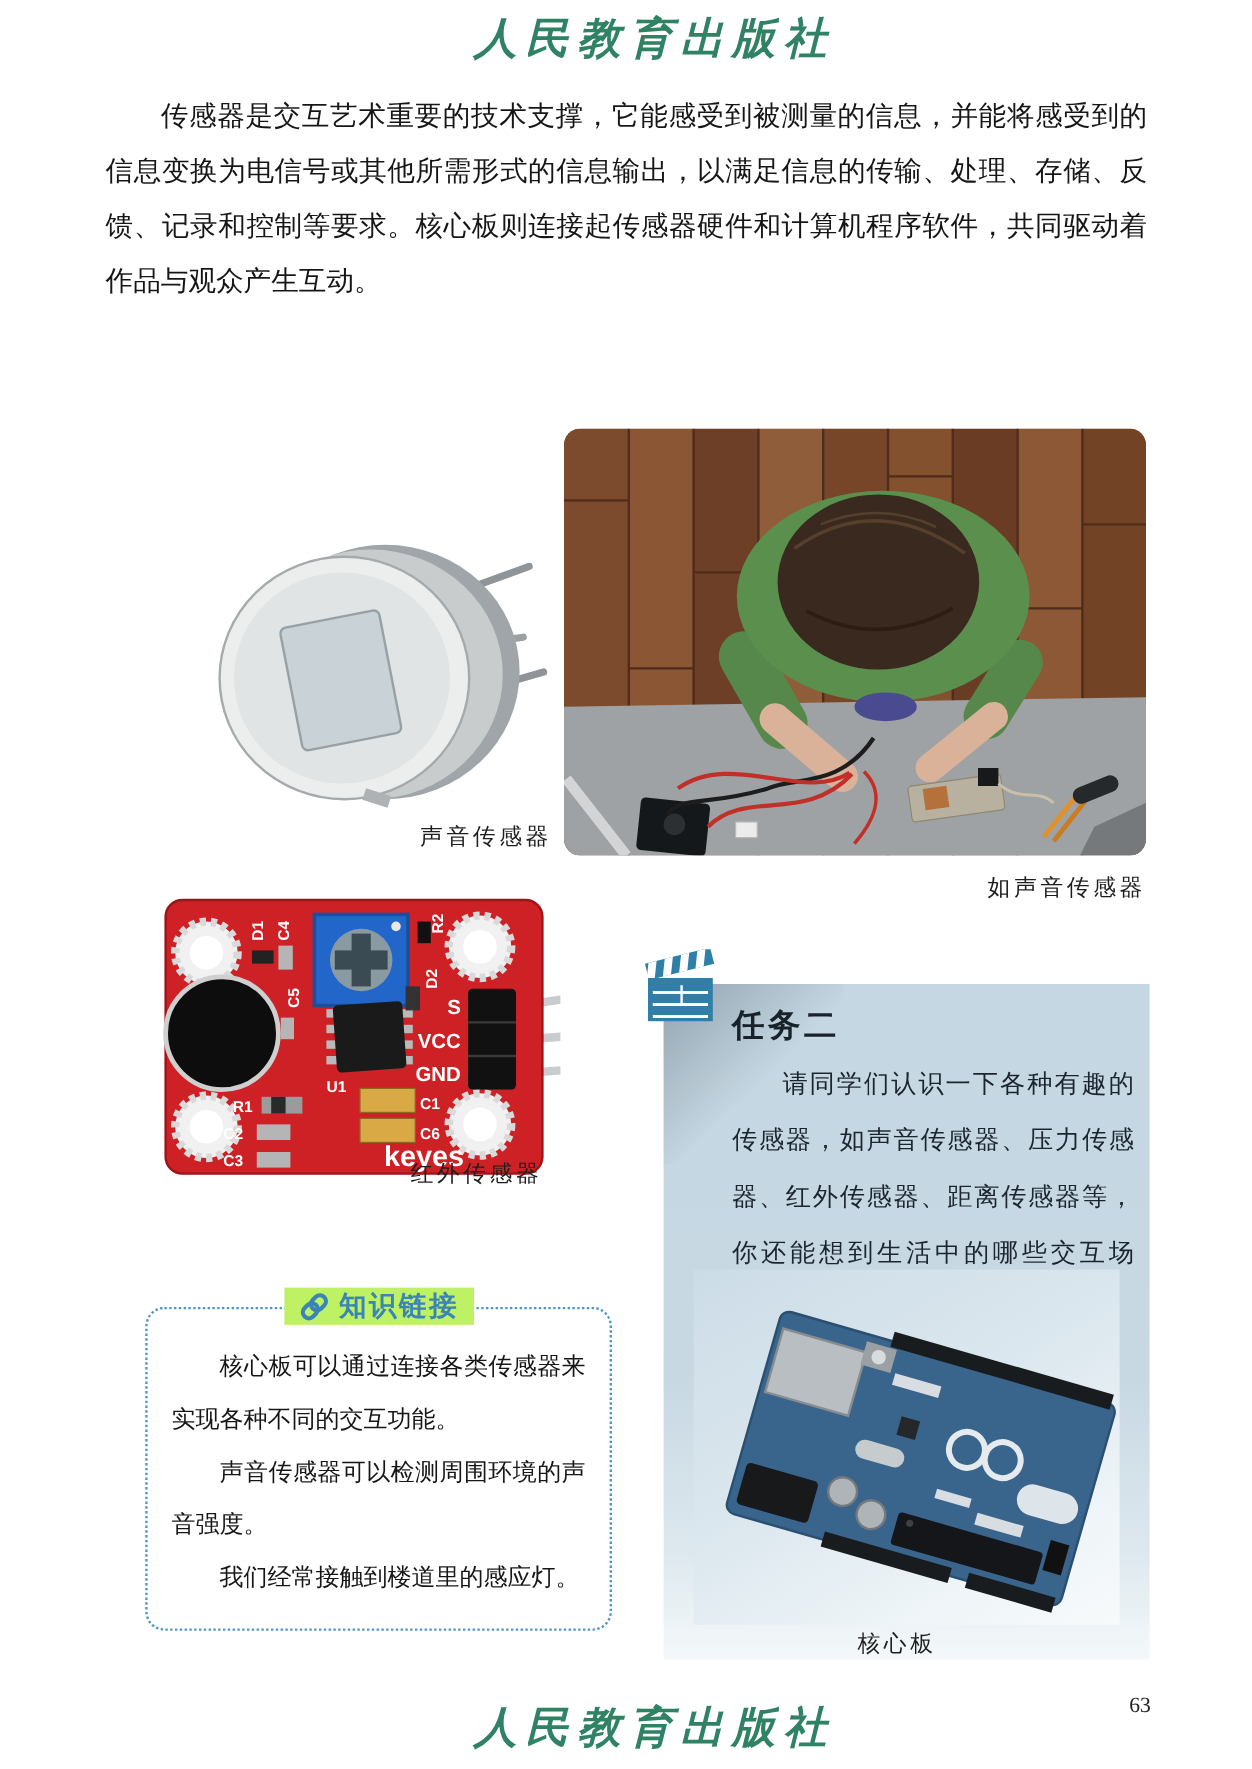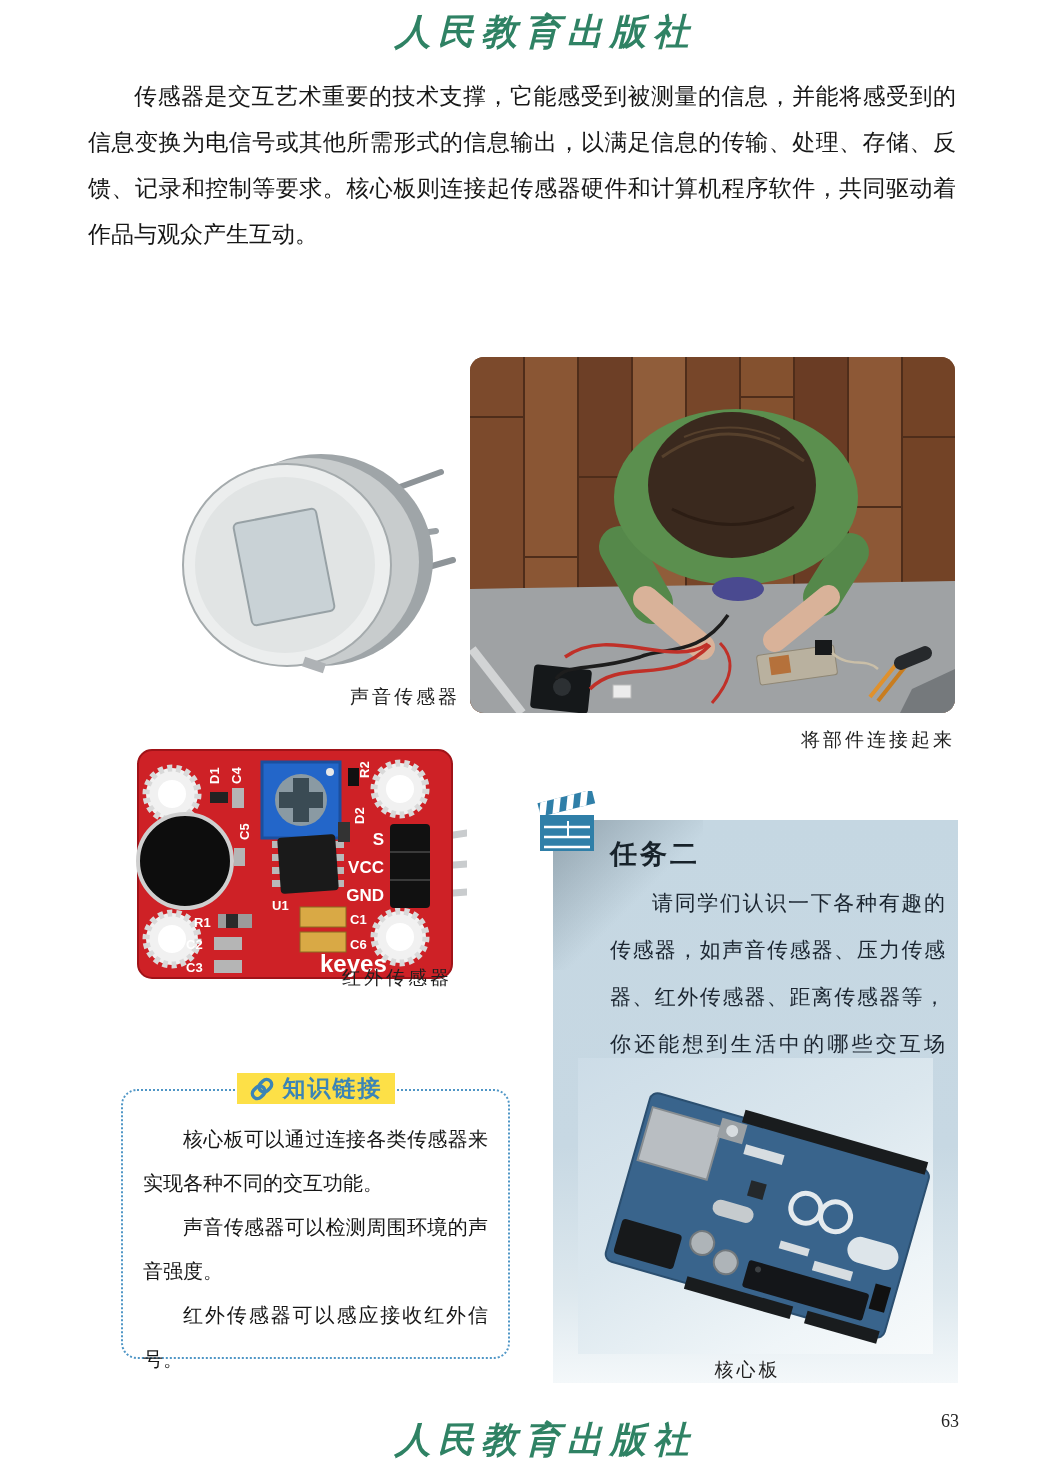--- a/index.html
+++ b/index.html
@@ -42,21 +42,21 @@
              text-align:justify;text-indent:2em;color:#1b2530;margin:0;}
   .core-fig{position:absolute;left:25px;top:238px;width:355px;height:296px;
             background:linear-gradient(150deg,#ccdce7 0%,#dbe7ee 45%,#eff5f8 80%,#f7fafb 100%);}
   .cap-core{position:absolute;left:0;right:16px;top:537px;text-align:center;
             font-size:19px;letter-spacing:3px;color:#1e1e1e;}
 
   
   .kbox{position:absolute;left:121px;top:1089px;width:385px;height:266px;
         border:2px dotted #4f96c6;border-radius:16px;background:#fff;}
   .kbox-titlebar{position:absolute;top:-18px;left:0;right:0;text-align:center;}
-  .kbox-title-inner{display:inline-flex;align-items:center;gap:8px;background:#fde047;
+  .kbox-title-inner{display:inline-flex;align-items:center;gap:8px;background:#bef264;
         padding:0 12px;font-size:23px;font-weight:bold;color:#3b84b6;letter-spacing:2px;
         font-family:"Liberation Sans",sans-serif;}
   .kbox-body{padding:26px 20px 0 20px;}
   .kbox-body p{margin:0;font-size:20px;line-height:44px;text-align:justify;
                text-indent:2em;color:#161616;}
 
   .pagenum{position:absolute;left:928px;top:1411px;width:44px;text-align:center;
            font-size:18px;color:#222;}
 </style>
 </head>
@@ -141,21 +141,21 @@
         <rect x="300" y="299" width="20" height="18" transform="rotate(-8 310 308)" fill="#b5713b"></rect>
         <rect x="345" y="283" width="17" height="15" fill="#17191b"></rect>
         <path d="M362,296 C380,312 395,300 408,312" stroke="#cabfa8" stroke-width="2.5" fill="none"></path>
         <line x1="400" y1="340" x2="432" y2="300" stroke="#e0912c" stroke-width="4"></line>
         <line x1="408" y1="344" x2="438" y2="306" stroke="#c87d20" stroke-width="4"></line>
         <rect x="423" y="294" width="40" height="14" rx="7" transform="rotate(-22 443 301)" fill="#26292c"></rect>
         <polygon points="442,332 485,312 485,356 430,356" fill="#75797c"></polygon>
       </g>
     </svg>
   </div>
-  <div class="caption cap-connect">将部件连接起来</div>
+  <div class="caption cap-connect">如声音传感器</div>
 
   <div class="fig fig-ir">
     <svg width="345" height="248" viewBox="0 0 345 248" font-family="Liberation Sans, sans-serif">
       <line x1="305" y1="95" x2="345" y2="89" stroke="#c9ccce" stroke-width="7" stroke-linecap="round"></line>
       <line x1="305" y1="123" x2="345" y2="120" stroke="#c9ccce" stroke-width="7" stroke-linecap="round"></line>
       <line x1="305" y1="151" x2="345" y2="148" stroke="#c9ccce" stroke-width="7" stroke-linecap="round"></line>
       <rect x="16" y="6" width="314" height="228" rx="14" fill="#ce2126" stroke="#a01318" stroke-width="2"></rect>
       <g fill="#f1f1f1">
         <circle cx="50" cy="50" r="26" stroke="#d9d9d9" stroke-width="7" stroke-dasharray="5 4"></circle>
         <circle cx="278" cy="45" r="26" stroke="#d9d9d9" stroke-width="7" stroke-dasharray="5 4"></circle>
@@ -282,20 +282,20 @@
             <rect x="1.5" y="8" width="13.5" height="10" rx="5"></rect>
             <rect x="11" y="8" width="13.5" height="10" rx="5"></rect>
           </g>
         </svg>
         <span>知识链接</span>
       </span>
     </div>
     <div class="kbox-body">
       <p>核心板可以通过连接各类传感器来实现各种不同的交互功能。</p>
       <p>声音传感器可以检测周围环境的声音强度。</p>
-      <p>红外传感器可以感应接收红外信号。</p>
+      <p>我们经常接触到楼道里的感应灯。</p>
     </div>
   </div>
 
   <div class="pagenum">63</div>
   <div class="logo logo-footer">人民教育出版社</div>
 
 </div>
 
 </body></html>

